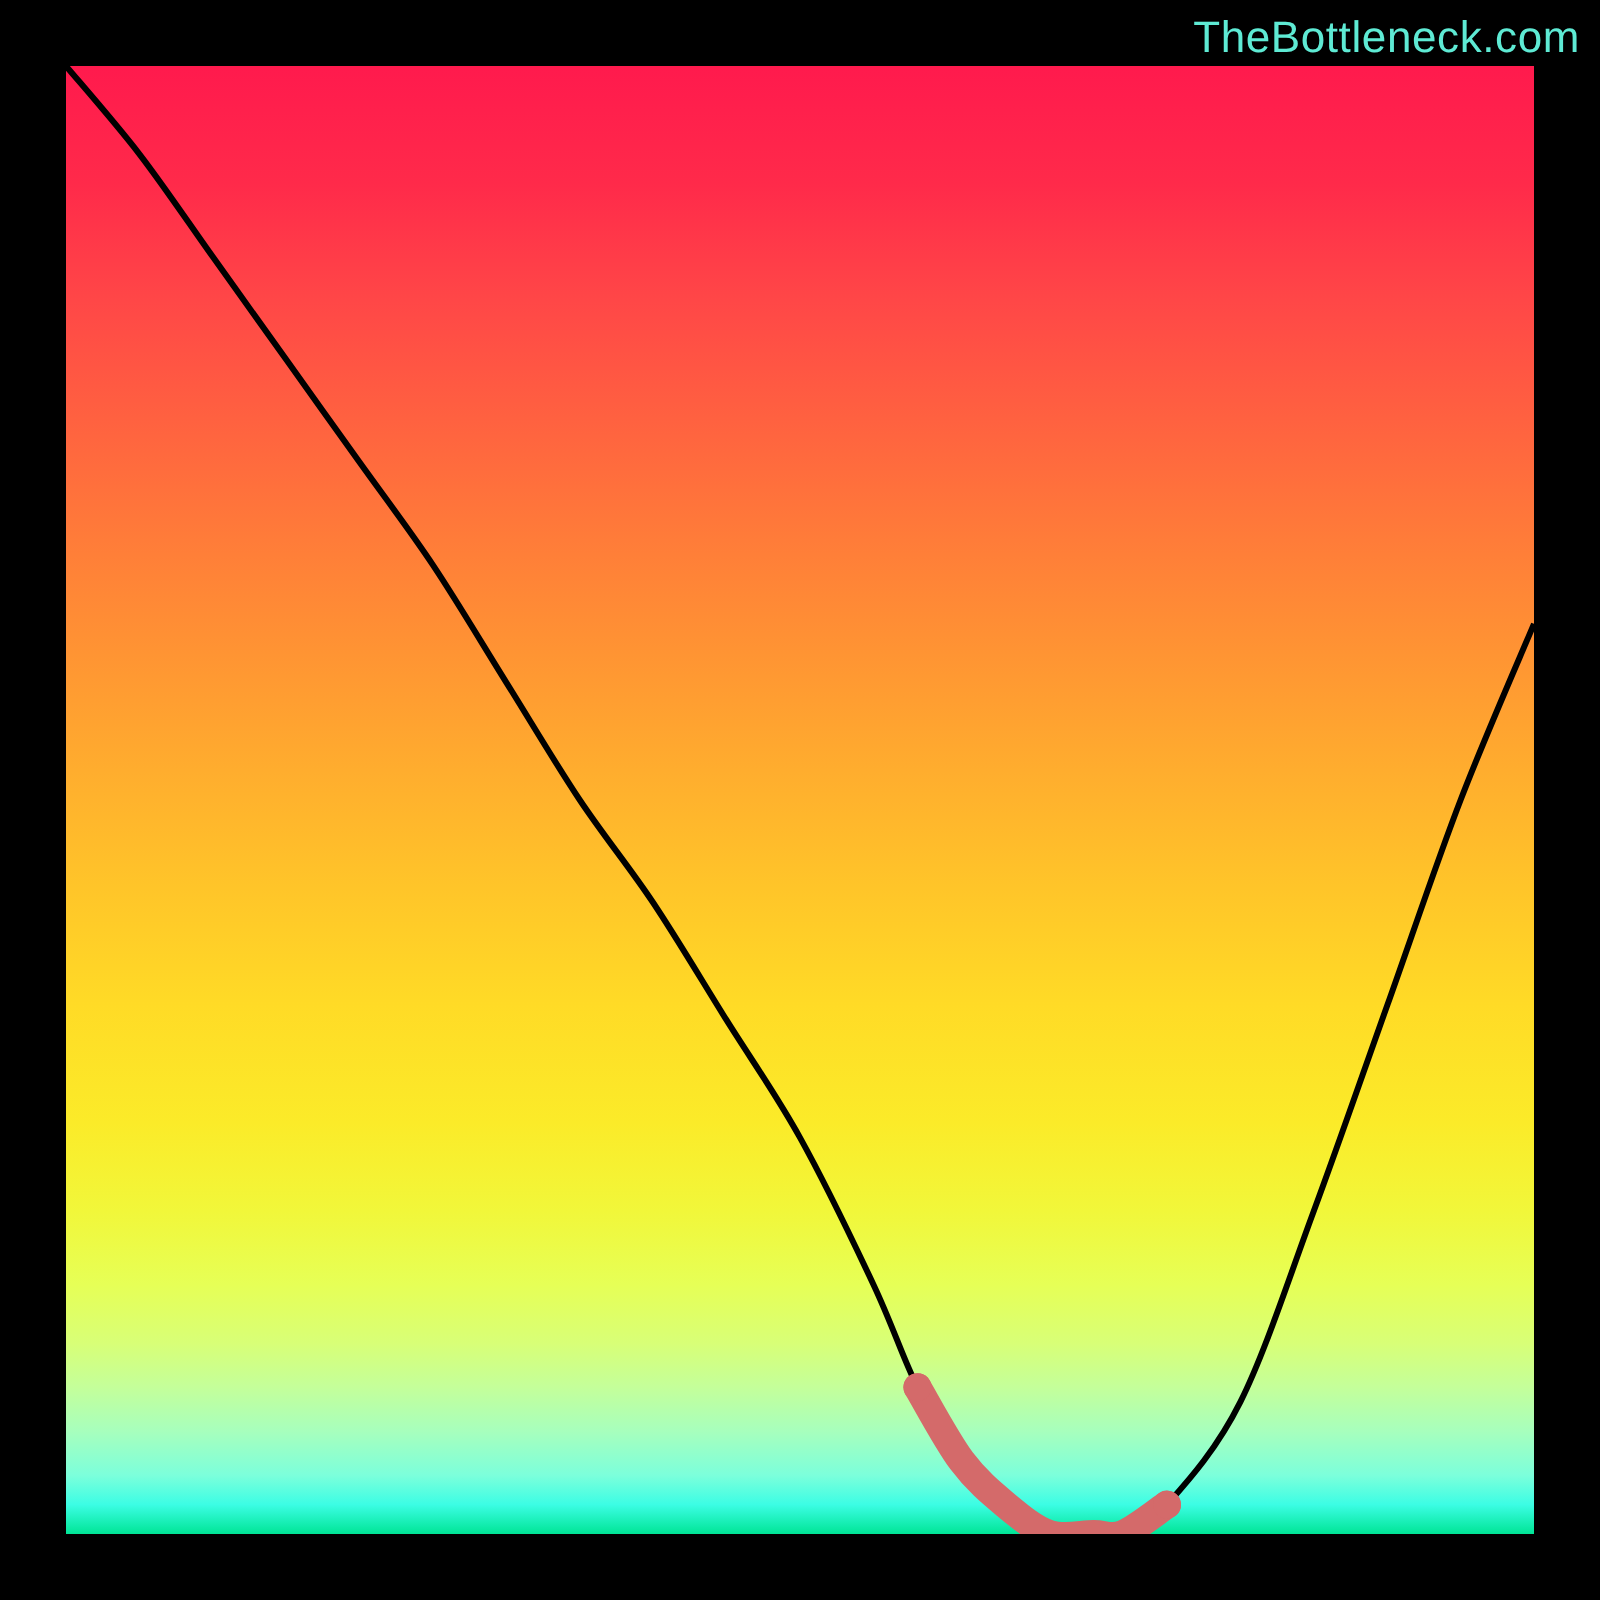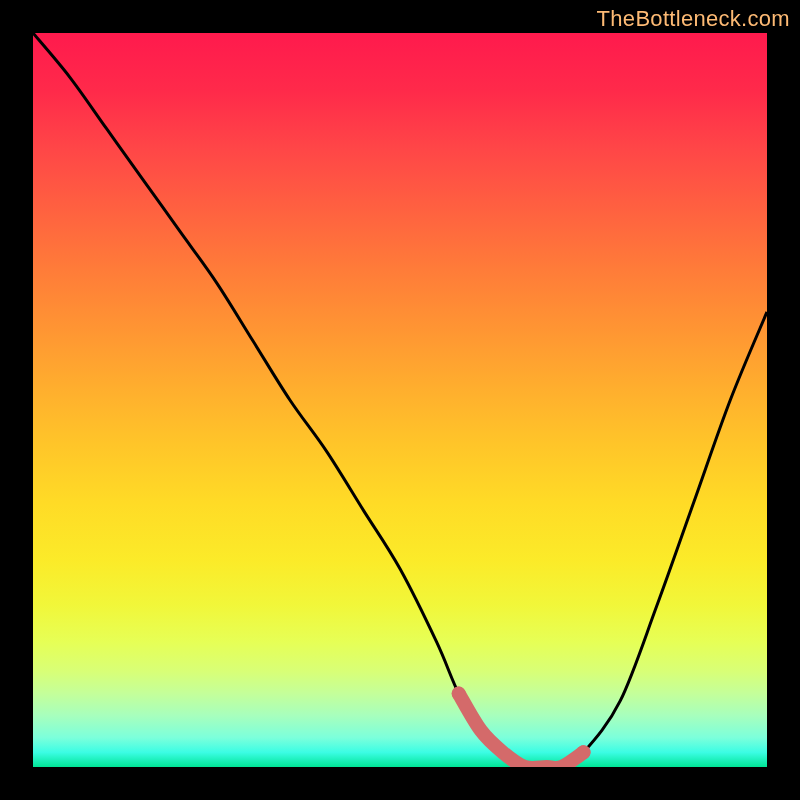--- a/index.html
+++ b/index.html
@@ -7,21 +7,21 @@
   .container {
     width: 800px;
     height: 800px;
     background: #000;
     position: relative;
   }
   .watermark {
     position: absolute;
     top: 6px;
     right: 10px;
-    color: #fdba74;
+    color: #5eead4;
     font-family: Arial, Helvetica, sans-serif;
     font-size: 22px;
     font-weight: 500;
     letter-spacing: 0.3px;
     z-index: 10;
   }
   .plot-area {
     position: absolute;
     left: 33px;
     top: 33px;

